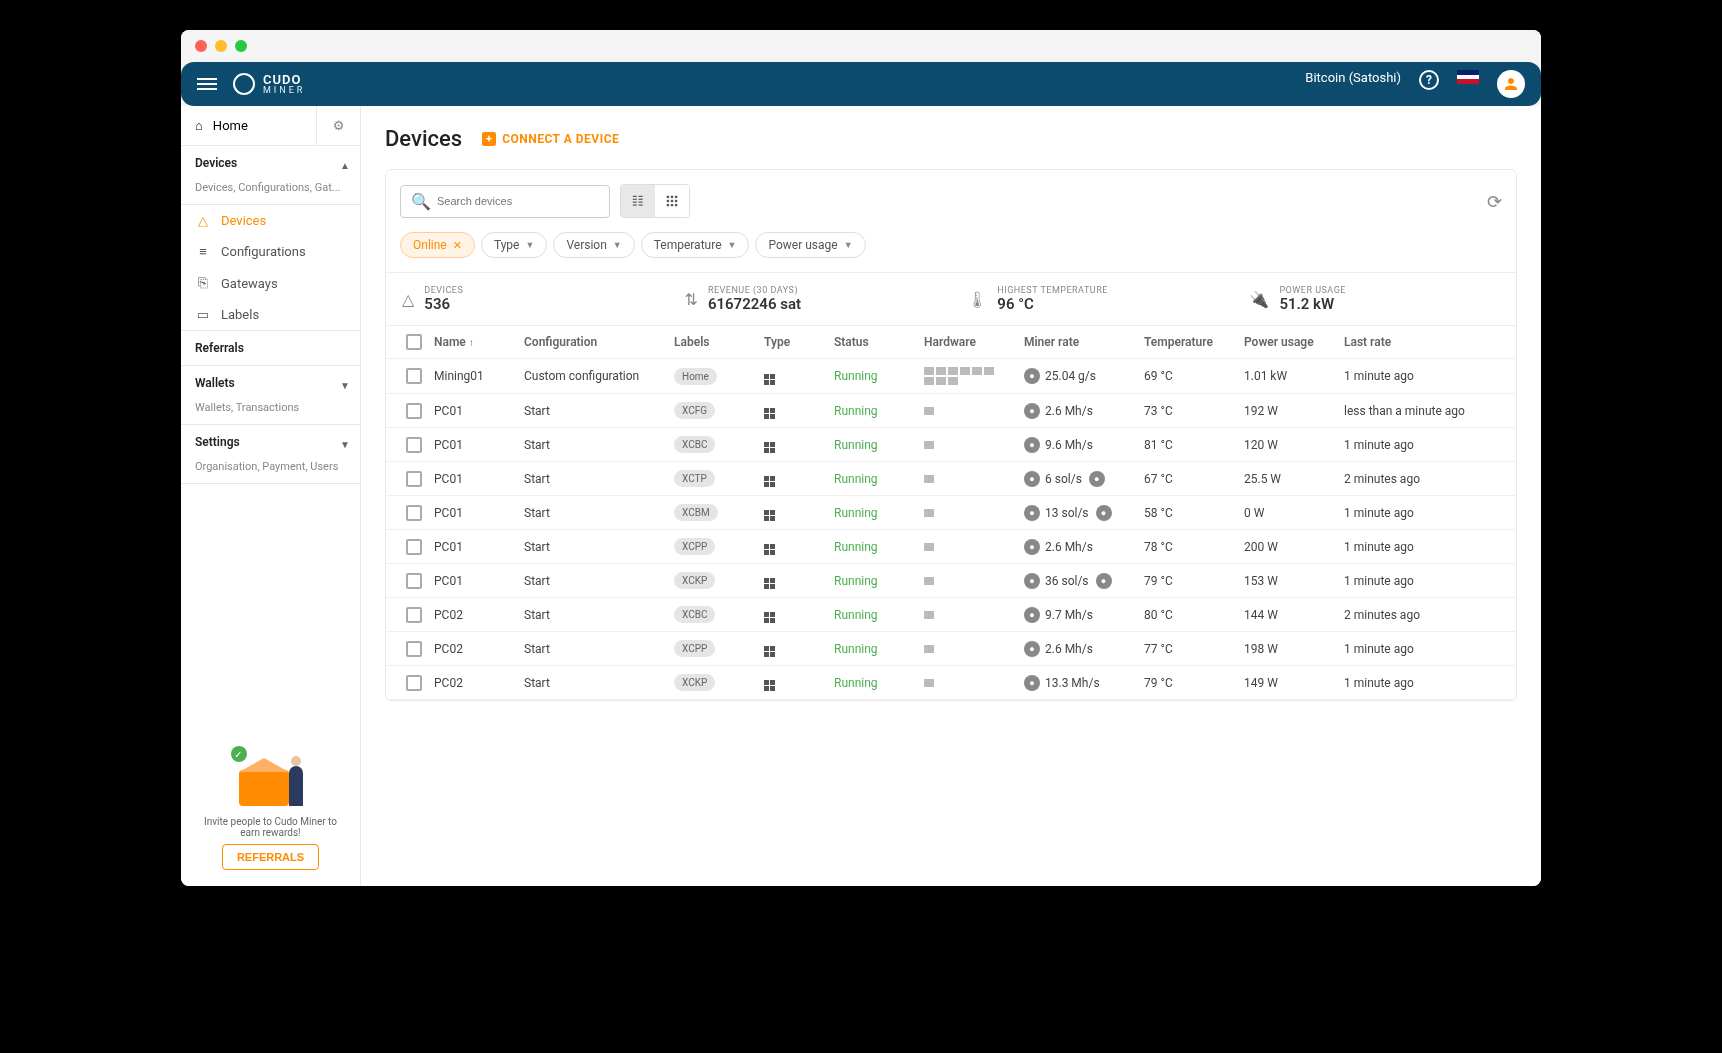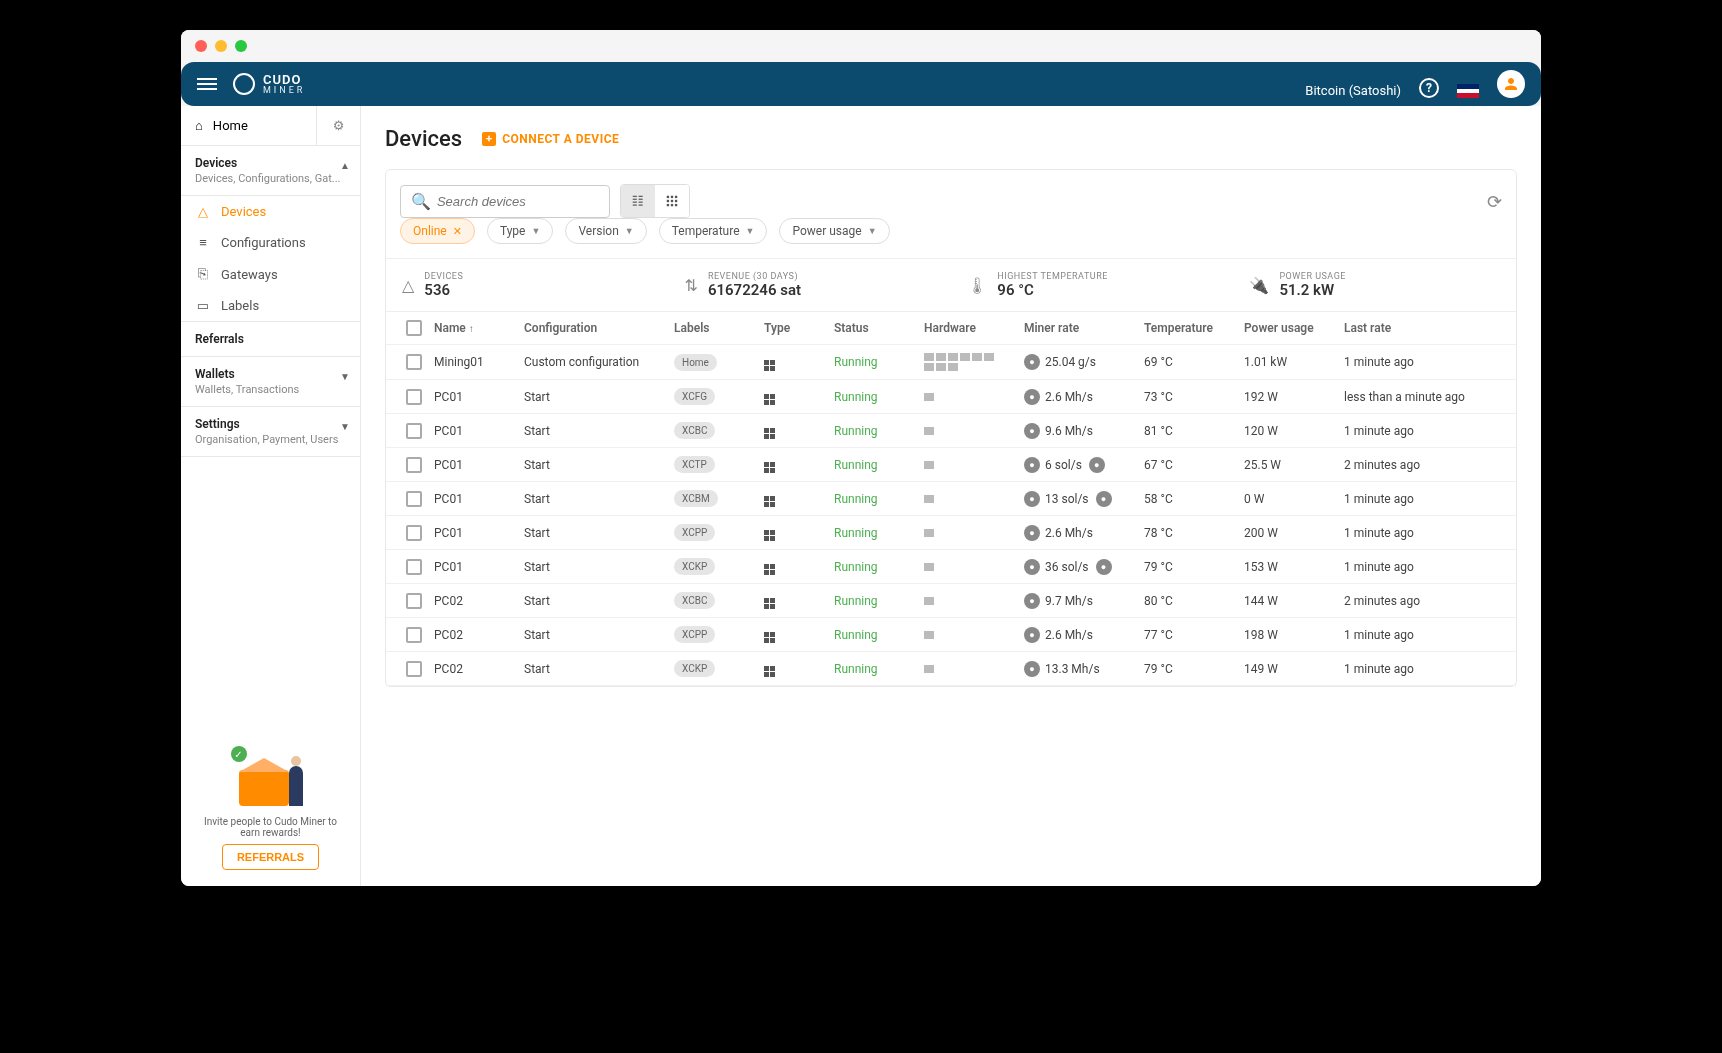--- a/index.html
+++ b/index.html
@@ -12,36 +12,36 @@
 .dot-green { background: #28c840; }
 
 .topbar { background: #0c4a6e; height: 44px; display: flex; align-items: center; padding: 0 16px; color: #fff; border-radius: 13px; }
 .hamburger { width: 20px; display: flex; flex-direction: column; gap: 3px; cursor: pointer; margin-right: 16px; }
 .hamburger span { height: 2px; background: #fff; }
 .logo { display: flex; align-items: center; gap: 8px; }
 .logo-icon { width: 22px; height: 22px; border: 2px solid #fff; border-radius: 50%; transform: rotate(45deg); position: relative; }
 .logo-text { font-size: 13px; line-height: 1; }
 .logo-main { font-weight: 600; letter-spacing: 1px; }
 .logo-sub { font-size: 9px; letter-spacing: 3px; opacity: 0.9; }
-.topbar-right { margin-left: auto; display: flex; align-items: flex-end; gap: 18px; }
+.topbar-right { margin-left: auto; display: flex; align-items: flex-start; gap: 18px; }
 .topbar-right .currency { font-size: 13px; }
 .help-icon { width: 20px; height: 20px; border: 2px solid #fff; border-radius: 50%; display: flex; align-items: center; justify-content: center; font-size: 12px; font-weight: bold; }
 .flag { width: 22px; height: 14px; background: linear-gradient(#012169 33%, #fff 33% 66%, #c8102e 66%); position: relative; }
 .avatar-icon { width: 28px; height: 28px; background: #fff; border-radius: 50%; display: flex; align-items: center; justify-content: center; }
 .avatar-icon svg { fill: #ff8c00; }
 
 .body-row { display: flex; background: #fff; min-height: 780px; }
 
 .sidebar { width: 180px; border-right: 1px solid #e8e8e8; display: flex; flex-direction: column; font-size: 13px; }
 .side-top { display: flex; border-bottom: 1px solid #e8e8e8; }
 .side-home { flex: 1; display: flex; align-items: center; gap: 10px; padding: 12px 14px; cursor: pointer; }
 .side-gear { width: 44px; display: flex; align-items: center; justify-content: center; border-left: 1px solid #e8e8e8; color: #888; cursor: pointer; }
 .side-section { padding: 10px 14px; border-bottom: 1px solid #e8e8e8; position: relative; cursor: pointer; }
 .side-section .sec-title { font-weight: 600; font-size: 12px; color: #222; }
-.side-section .sec-sub { font-size: 11px; color: #888; margin-top: 2px; }
+.side-section .sec-sub { font-size: 11px; color: #888; margin-top: 11px; }
 .side-section .chev { position: absolute; right: 10px; top: 14px; color: #666; font-size: 10px; }
 .side-items { border-bottom: 1px solid #e8e8e8; }
 .side-item { display: flex; align-items: center; gap: 10px; padding: 8px 14px; color: #555; cursor: pointer; }
 .side-item.active { color: #ff8c00; }
 .side-item .si-icon { width: 16px; text-align: center; }
 .side-footer { margin-top: auto; padding: 16px; text-align: center; }
 .side-footer .illus { width: 80px; height: 60px; margin: 0 auto 10px; position: relative; }
 .side-footer .env { width: 50px; height: 36px; background: #ff8c00; position: absolute; bottom: 0; left: 8px; border-radius: 4px; }
 .side-footer .env:before { content: ""; position: absolute; top: -12px; left: 0; border-left: 25px solid transparent; border-right: 25px solid transparent; border-bottom: 14px solid #ffb066; }
 .side-footer .person { width: 14px; height: 40px; background: #2a3b5f; position: absolute; bottom: 0; right: 8px; border-radius: 7px 7px 0 0; }
@@ -53,28 +53,28 @@
 .main { flex: 1; padding: 20px 24px; overflow: auto; }
 .page-head { display: flex; align-items: center; gap: 20px; margin-bottom: 18px; }
 .page-title { font-size: 22px; font-weight: 500; color: #222; }
 .connect-link { color: #ff8c00; font-size: 12px; font-weight: 700; letter-spacing: 0.5px; display: flex; align-items: center; gap: 6px; cursor: pointer; }
 .connect-link .plus { background: #ff8c00; color: #fff; width: 14px; height: 14px; display: flex; align-items: center; justify-content: center; border-radius: 2px; font-size: 11px; }
 
 .card { border: 1px solid #e8e8e8; border-radius: 6px; background: #fff; }
 .toolbar { padding: 14px 14px 0; }
 .toolbar-row1 { display: flex; align-items: center; gap: 10px; }
 .search-box { display: flex; align-items: center; border: 1px solid #ccc; border-radius: 4px; padding: 6px 10px; width: 210px; background: #fff; }
-.search-box input { border: none; outline: none; font-size: 13px; flex: 1; background: transparent; font-style: italic; }
+.search-box input { border: none; outline: none; font-size: 11px; flex: 1; background: transparent; }
 .search-box .mag { color: #888; margin-right: 6px; }
 .view-toggle { display: flex; border: 1px solid #ddd; border-radius: 4px; overflow: hidden; }
 .view-btn { width: 34px; height: 32px; display: flex; align-items: center; justify-content: center; background: #fff; cursor: pointer; color: #555; }
 .view-btn.active { background: #e8e8e8; }
 .refresh-btn { margin-left: auto; color: #888; cursor: pointer; font-size: 18px; }
 
-.chips { display: flex; gap: 12px; padding-bottom: 14px; }
+.chips { display: flex; gap: 6px; margin-top: 14px; padding-bottom: 14px; }
 .chip { border: 1px solid #ddd; border-radius: 16px; padding: 5px 12px; font-size: 12px; color: #555; display: flex; align-items: center; gap: 6px; cursor: pointer; background: #fff; }
 .chip.active { background: #fff3e6; border-color: #ffcc99; color: #ff8c00; }
 .chip .x { color: #ff8c00; font-size: 11px; }
 .chip .dd { font-size: 9px; color: #888; }
 
 .stats { display: flex; border-top: 1px solid #eee; border-bottom: 1px solid #eee; }
 .stat { flex: 1; padding: 12px 16px; display: flex; align-items: center; gap: 10px; }
 .stat .st-icon { color: #888; font-size: 16px; }
 .stat .st-label { font-size: 9px; color: #888; letter-spacing: 0.5px; text-transform: uppercase; }
 .stat .st-val { font-size: 15px; font-weight: 600; color: #333; }

